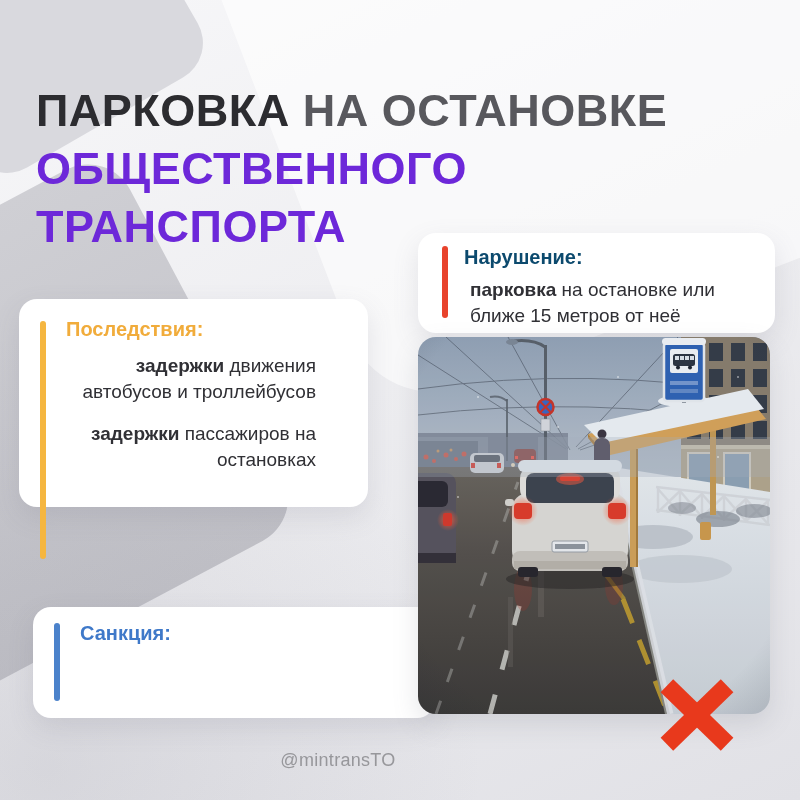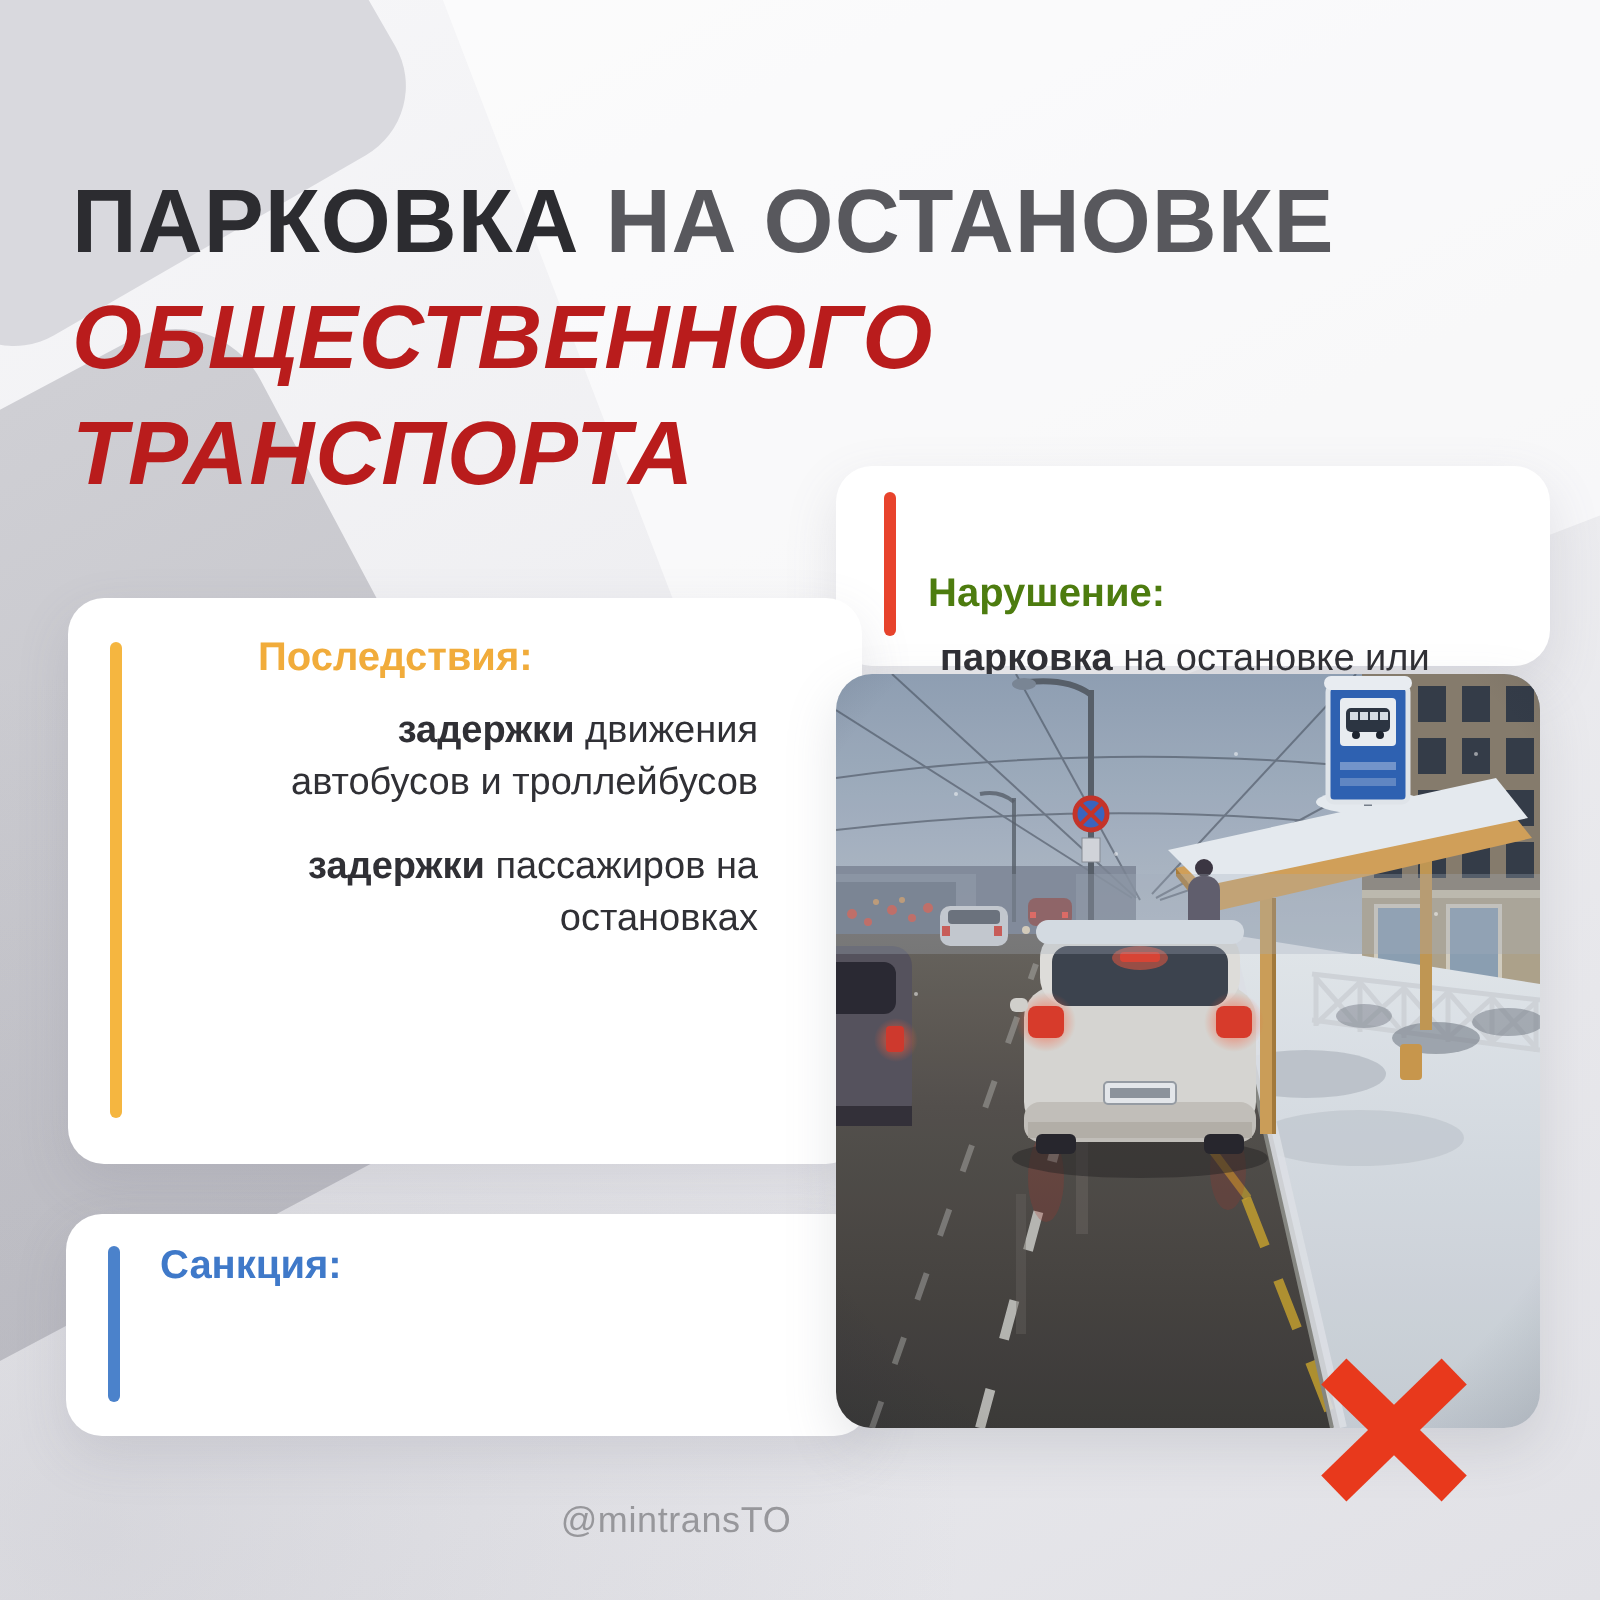--- a/index.html
+++ b/index.html
@@ -26,38 +26,38 @@
     left:0;top:0;width:800px;height:800px;
     background:radial-gradient(620px at 6% 96%,rgba(150,150,162,0.22),transparent 70%);
   }
 
   .title{
     position:absolute;left:36px;top:52px;width:740px;z-index:2;
     font-size:45px;line-height:58px;font-weight:700;letter-spacing:.5px;
   }
   .t-dark{color:#2c2c30;}
   .t-gray{color:#58585d;}
-  .t-line{display:block;color:#b91c1c;font-style:italic;}
+  .t-line{display:block;color:#6d28d9;}
 
   .card{
     position:absolute;background:#ffffff;border-radius:18px;z-index:2;
     box-shadow:0 10px 26px rgba(110,115,130,0.16);
   }
   .accent-bar{position:absolute;width:6px;border-radius:3px;}
   .card-head{font-size:20px;font-weight:700;margin:0 0 8px 0;}
   .card-body{font-size:19px;line-height:26px;color:#303035;margin:6px;}
   .card-body b{font-weight:700;}
 
   .card-violation{left:418px;top:233px;width:357px;height:100px;}
   .card-violation .accent-bar{left:24px;top:13px;height:72px;background:#e8432c;}
   .card-violation .inner{padding:13px 18px 0 46px;}
-  .card-violation .card-head{color:#4d7c0f;margin-top:40px;}
+  .card-violation .card-head{color:#0c4a6e;}
   .card-violation .card-body{max-width:266px;}
 
-  .card-consequences{left:34px;top:299px;width:349px;height:283px;padding-left:48px;}
+  .card-consequences{left:19px;top:299px;width:349px;height:208px;}
   .card-consequences .accent-bar{left:21px;top:22px;height:238px;background:#f5b640;}
   .card-consequences .inner{padding:19px 16px 0 47px;}
   .card-consequences .card-head{color:#f1ac3b;margin-bottom:12px;}
   .card-consequences .card-body{max-width:250px;margin:0 0 16px 0;text-align:right;}
 
   .card-sanction{left:33px;top:607px;width:402px;height:111px;}
   .card-sanction .accent-bar{left:21px;top:16px;height:78px;background:#4b82cb;}
   .card-sanction .inner{padding:15px 16px 0 47px;}
   .card-sanction .card-head{color:#3f79c9;}
   .card-sanction .card-body{max-width:282px;}

